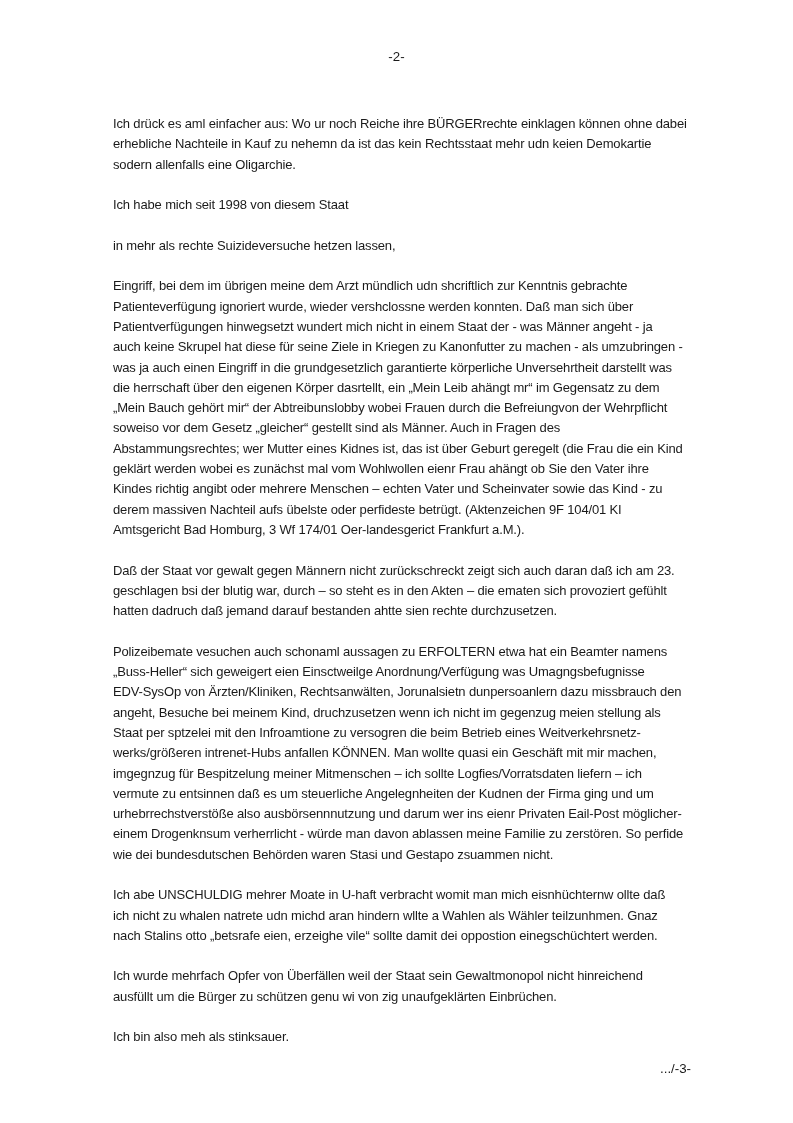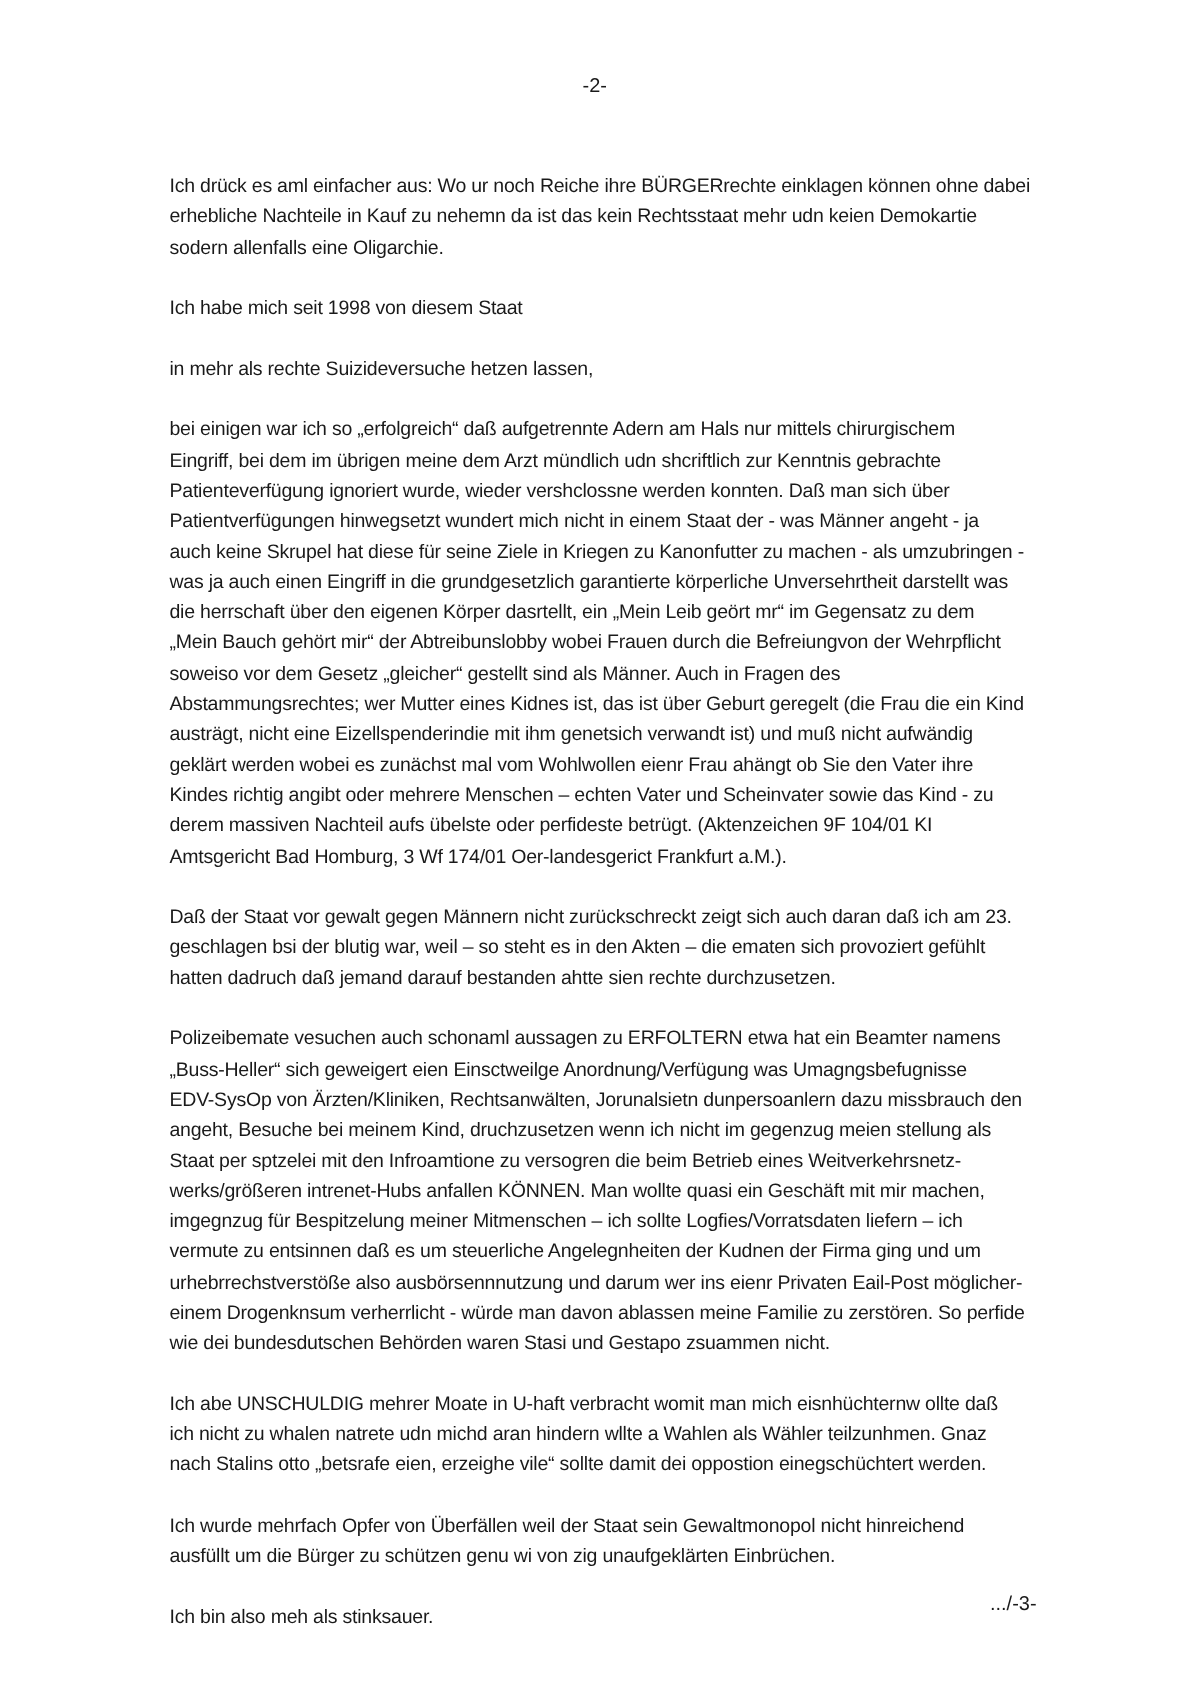--- a/index.html
+++ b/index.html
@@ -63,40 +63,38 @@
 
     <div class="para">
       <span class="line">Ich habe mich seit 1998 von diesem Staat</span>
     </div>
 
     <div class="para">
       <span class="line">in mehr als rechte Suizideversuche hetzen lassen,</span>
     </div>
 
     <div class="para">
-      <span class="line">bei einigen war ich so „erfolgreich“ daß aufgetrennte Adern am Hals nur mittels chirurgischem</span>
       <span class="line">Eingriff, bei dem im übrigen meine dem Arzt mündlich udn shcriftlich zur Kenntnis gebrachte</span>
       <span class="line">Patienteverfügung ignoriert wurde, wieder vershclossne werden konnten. Daß man sich über</span>
       <span class="line">Patientverfügungen hinwegsetzt wundert mich nicht in einem Staat der - was Männer angeht - ja</span>
       <span class="line">auch keine Skrupel hat diese für seine Ziele in Kriegen zu Kanonfutter zu machen - als umzubringen -</span>
       <span class="line">was ja auch einen Eingriff in die grundgesetzlich garantierte körperliche Unversehrtheit darstellt was</span>
-      <span class="line">die herrschaft über den eigenen Körper dasrtellt, ein „Mein Leib geört mr“ im Gegensatz zu dem</span>
+      <span class="line">die herrschaft über den eigenen Körper dasrtellt, ein „Mein Leib ahängt mr“ im Gegensatz zu dem</span>
       <span class="line">„Mein Bauch gehört mir“ der Abtreibunslobby wobei Frauen durch die Befreiungvon der Wehrpflicht</span>
       <span class="line">soweiso vor dem Gesetz „gleicher“ gestellt sind als Männer. Auch in Fragen des</span>
       <span class="line">Abstammungsrechtes; wer Mutter eines Kidnes ist, das ist über Geburt geregelt (die Frau die ein Kind</span>
-      <span class="line">austrägt, nicht eine Eizellspenderindie mit ihm genetsich verwandt ist) und muß nicht aufwändig</span>
       <span class="line">geklärt werden wobei es zunächst mal vom Wohlwollen eienr Frau ahängt ob Sie den Vater ihre</span>
       <span class="line">Kindes richtig angibt oder mehrere Menschen – echten Vater und Scheinvater sowie das Kind - zu</span>
       <span class="line">derem massiven Nachteil aufs übelste oder perfideste betrügt. (Aktenzeichen 9F 104/01 KI</span>
       <span class="line">Amtsgericht Bad Homburg, 3 Wf 174/01 Oer-landesgerict Frankfurt a.M.).</span>
     </div>
 
     <div class="para">
       <span class="line">Daß der Staat vor gewalt gegen Männern nicht zurückschreckt zeigt sich auch daran daß ich am 23.</span>
-      <span class="line">geschlagen bsi der blutig war, weil – so steht es in den Akten – die ematen sich provoziert gefühlt</span>
+      <span class="line">geschlagen bsi der blutig war, durch – so steht es in den Akten – die ematen sich provoziert gefühlt</span>
       <span class="line">hatten dadruch daß jemand darauf bestanden ahtte sien rechte durchzusetzen.</span>
     </div>
 
     <div class="para">
       <span class="line">Polizeibemate vesuchen auch schonaml aussagen zu ERFOLTERN etwa hat ein Beamter namens</span>
       <span class="line">„Buss-Heller“ sich geweigert eien Einsctweilge Anordnung/Verfügung was Umagngsbefugnisse</span>
       <span class="line">EDV-SysOp von Ärzten/Kliniken, Rechtsanwälten, Jorunalsietn dunpersoanlern dazu missbrauch den</span>
       <span class="line">angeht, Besuche bei meinem Kind, druchzusetzen wenn ich nicht im gegenzug meien stellung als</span>
       <span class="line">Staat per sptzelei mit den Infroamtione zu versogren die beim Betrieb eines Weitverkehrsnetz-</span>
       <span class="line">werks/größeren intrenet-Hubs anfallen KÖNNEN. Man wollte quasi ein Geschäft mit mir machen,</span>

